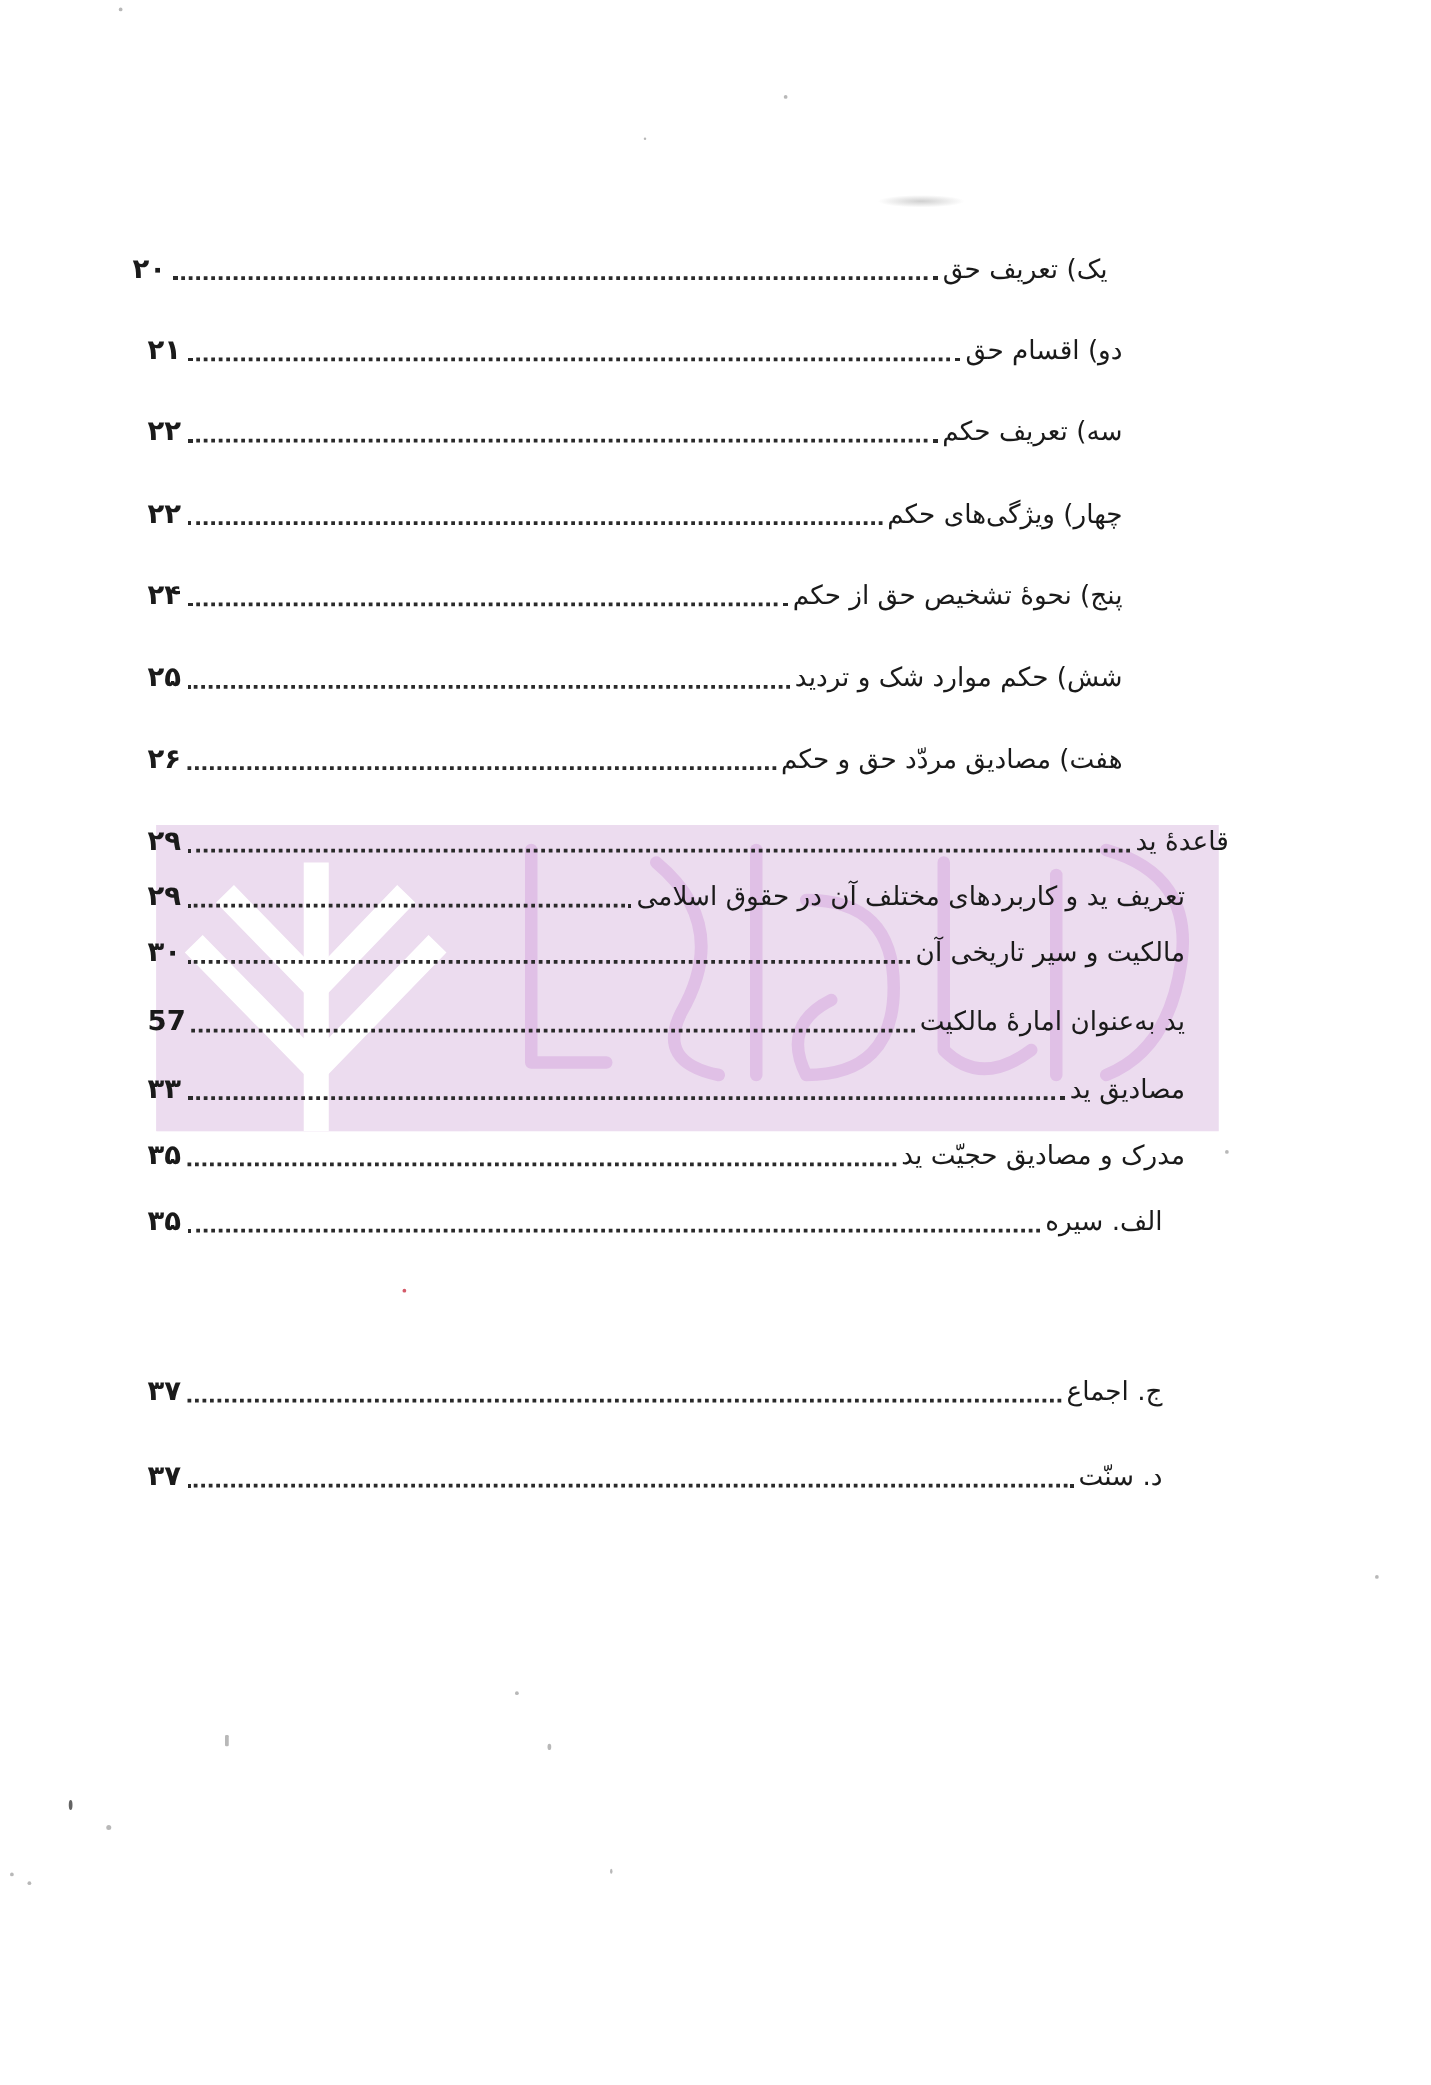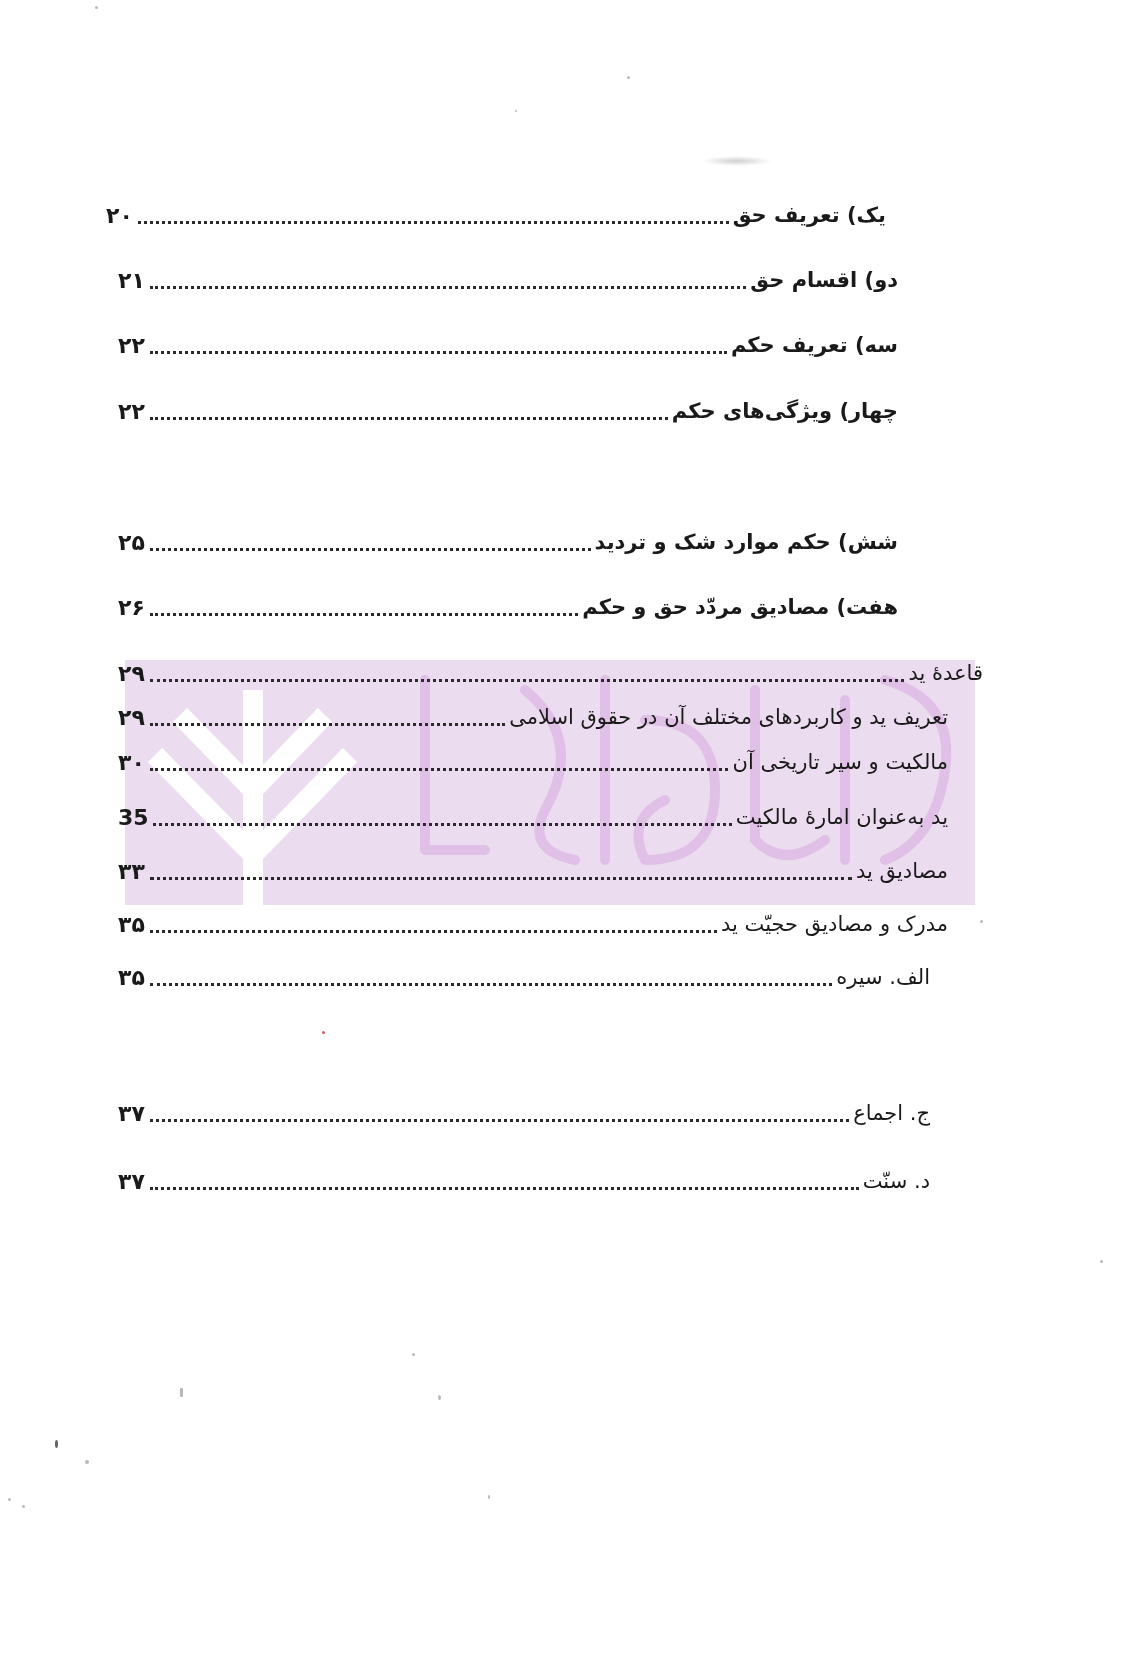--- a/index.html
+++ b/index.html
@@ -77,21 +77,21 @@
   }
   .toc-title {
     font-family: "DejaVu Sans", sans-serif;
     font-size: 21px;
     line-height: 30px;
     color: #1a1a1a;
     direction: rtl;
     white-space: nowrap;
     unicode-bidi: isolate;
   }
-  .toc-title.bold { font-weight: bold; }
+  .toc-title.bold { font-weight: normal; }
 </style>
 </head>
 <body>
 
 <div class="page">
 
   <div class="header-smudge"></div>
 
   <div class="speck" style="left:95px;top:6px;width:3px;height:3px;"></div>
   <div class="speck" style="left:627px;top:76px;width:3px;height:3px;"></div>
@@ -147,20 +147,25 @@
     <span class="toc-leader"></span>
     <span class="toc-title bold">سه) تعریف حکم</span>
   </div>
 
   <div class="toc-row" style="left:118px;width:780px;top:386px;">
     <span class="toc-page">۲۲</span>
     <span class="toc-leader"></span>
     <span class="toc-title bold">چهار) ویژگی‌های حکم</span>
   </div>
 
+  <div class="toc-row" style="left:118px;width:780px;top:451px;">
+    <span class="toc-page">۲۴</span>
+    <span class="toc-leader"></span>
+    <span class="toc-title bold">پنج) نحوهٔ تشخیص حق از حکم</span>
+  </div>
 
   <div class="toc-row" style="left:118px;width:780px;top:517px;">
     <span class="toc-page">۲۵</span>
     <span class="toc-leader"></span>
     <span class="toc-title bold">شش) حکم موارد شک و تردید</span>
   </div>
 
   <div class="toc-row" style="left:118px;width:780px;top:582px;">
     <span class="toc-page">۲۶</span>
     <span class="toc-leader"></span>
@@ -179,21 +184,21 @@
     <span class="toc-title">تعریف ید و کاربردهای مختلف آن در حقوق اسلامی</span>
   </div>
 
   <div class="toc-row" style="left:118px;width:830px;top:737px;">
     <span class="toc-page">۳۰</span>
     <span class="toc-leader"></span>
     <span class="toc-title">مالکیت و سیر تاریخی آن</span>
   </div>
 
   <div class="toc-row" style="left:118px;width:830px;top:792px;">
-    <span class="toc-page">35</span>
+    <span class="toc-page">57</span>
     <span class="toc-leader"></span>
     <span class="toc-title">ید به‌عنوان امارهٔ مالکیت</span>
   </div>
 
   <div class="toc-row" style="left:118px;width:830px;top:846px;">
     <span class="toc-page">۳۳</span>
     <span class="toc-leader"></span>
     <span class="toc-title">مصادیق ید</span>
   </div>
 

